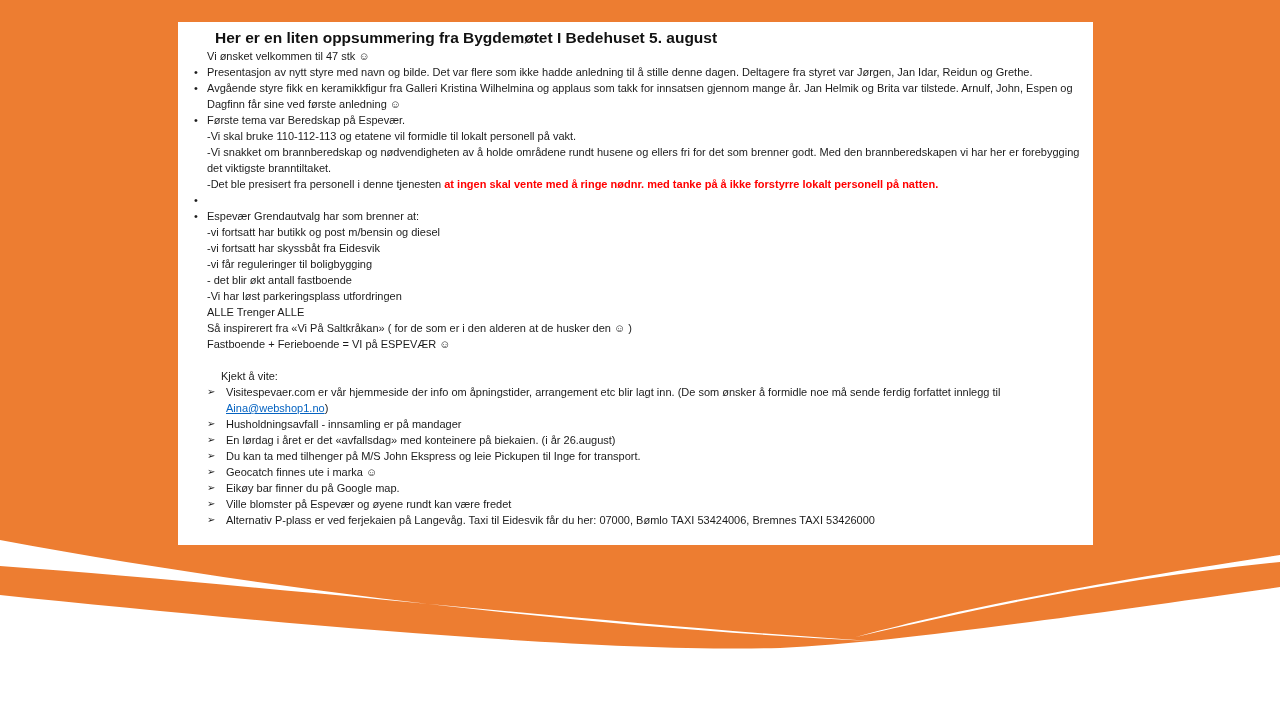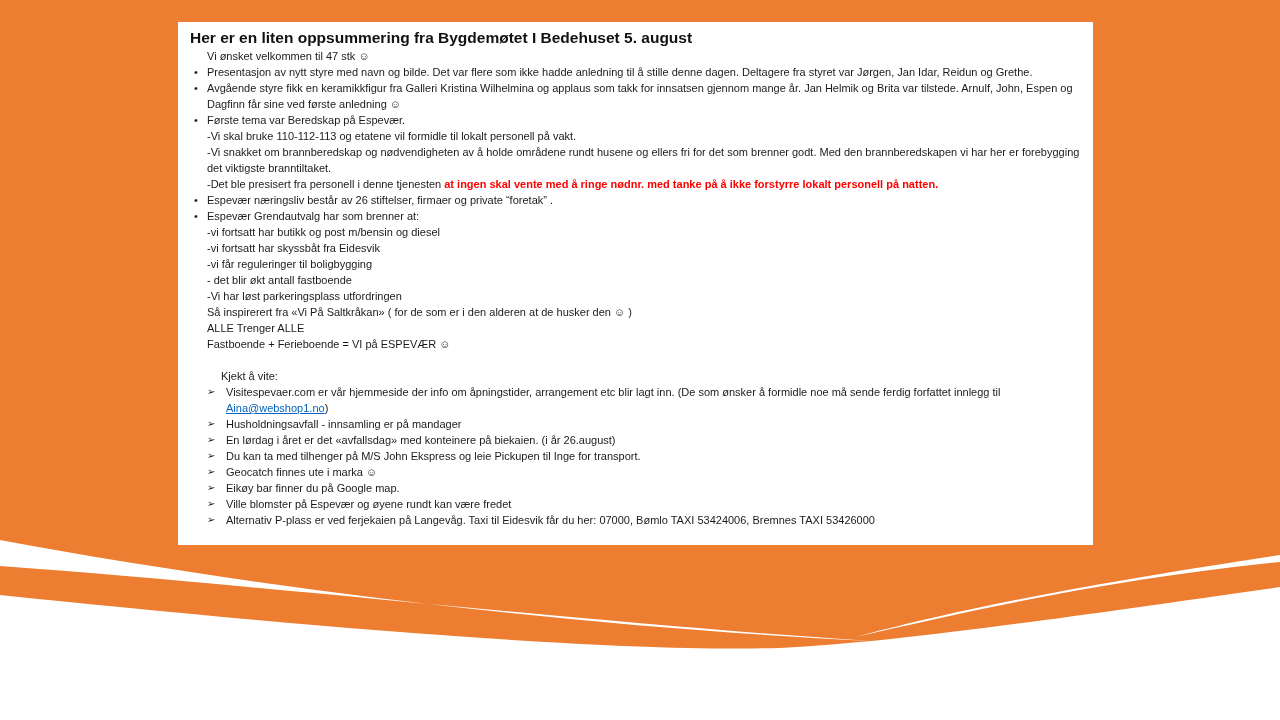--- a/index.html
+++ b/index.html
@@ -21,21 +21,21 @@
   .swoosh-orange{fill:var(--orange);}
   .swoosh-white{fill:#ffffff;}
   .panel{
     position:absolute;left:178px;top:22px;
     width:915px;height:523px;
     background:#ffffff;
     overflow:hidden;
   }
   .title{
     margin-top:6px;
-    padding-left:12px;
+    padding-left:37px;
     font-size:15.5px;line-height:20px;font-weight:700;color:#111111;
   }
   .row{position:relative;padding-left:29px;font-size:11px;line-height:16px;min-height:16px;}
   .row .marker{position:absolute;left:16px;top:0;}
   .arrow{padding-left:48px;}
   .arrow .marker{left:29px;font-size:10px;top:0;}
   .kjekt-head{padding-left:43px;}
   .blank{height:16px;}
   .nowrap{white-space:nowrap;overflow:hidden;}
   .red{color:var(--red);font-weight:700;}
@@ -83,35 +83,34 @@
     <div class="row">
       <span>-Vi snakket om brannberedskap og nødvendigheten av å holde områdene rundt husene og ellers fri for det som brenner godt. Med den brannberedskapen vi har her er forebygging det viktigste branntiltaket.</span>
     </div>
 
     <div class="row nowrap">
       <span>-Det ble presisert fra personell i denne tjenesten </span><span class="red">at ingen skal vente med å ringe  nødnr. med tanke på å ikke forstyrre lokalt personell på natten.</span>
     </div>
 
     <div class="row">
       <span class="marker">•</span>
-      <span>Espevær næringsliv består av 26 stiftelser, firmaer og private “foretak” .</span>
     </div>
 
     <div class="row">
       <span class="marker">•</span>
       <span>Espevær Grendautvalg har som brenner at:</span>
     </div>
 
     <div class="row"><span>-vi fortsatt har butikk og post m/bensin og diesel</span></div>
     <div class="row"><span>-vi fortsatt har skyssbåt fra Eidesvik</span></div>
     <div class="row"><span>-vi får reguleringer til boligbygging</span></div>
     <div class="row"><span>- det blir økt antall fastboende</span></div>
     <div class="row"><span>-Vi har løst parkeringsplass utfordringen</span></div>
+    <div class="row"><span>ALLE Trenger ALLE</span></div>
     <div class="row"><span>Så inspirerert fra «Vi På Saltkråkan» ( for de som er i den alderen at de husker den ☺ )</span></div>
-    <div class="row"><span>ALLE Trenger ALLE</span></div>
     <div class="row"><span>Fastboende + Ferieboende = VI på ESPEVÆR ☺</span></div>
 
     <div class="blank"></div>
 
     <div class="row kjekt-head">
       <span>Kjekt å vite:</span>
     </div>
 
     <div class="row arrow">
       <span class="marker">➢</span>

